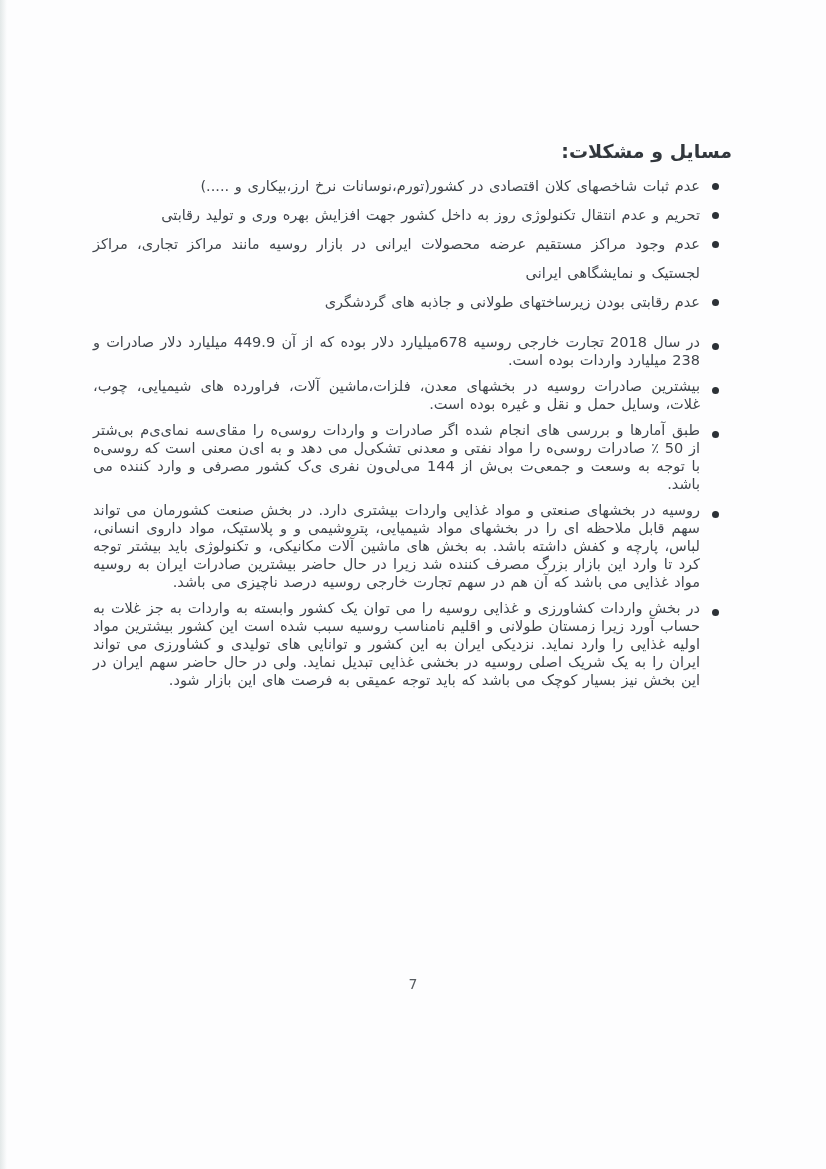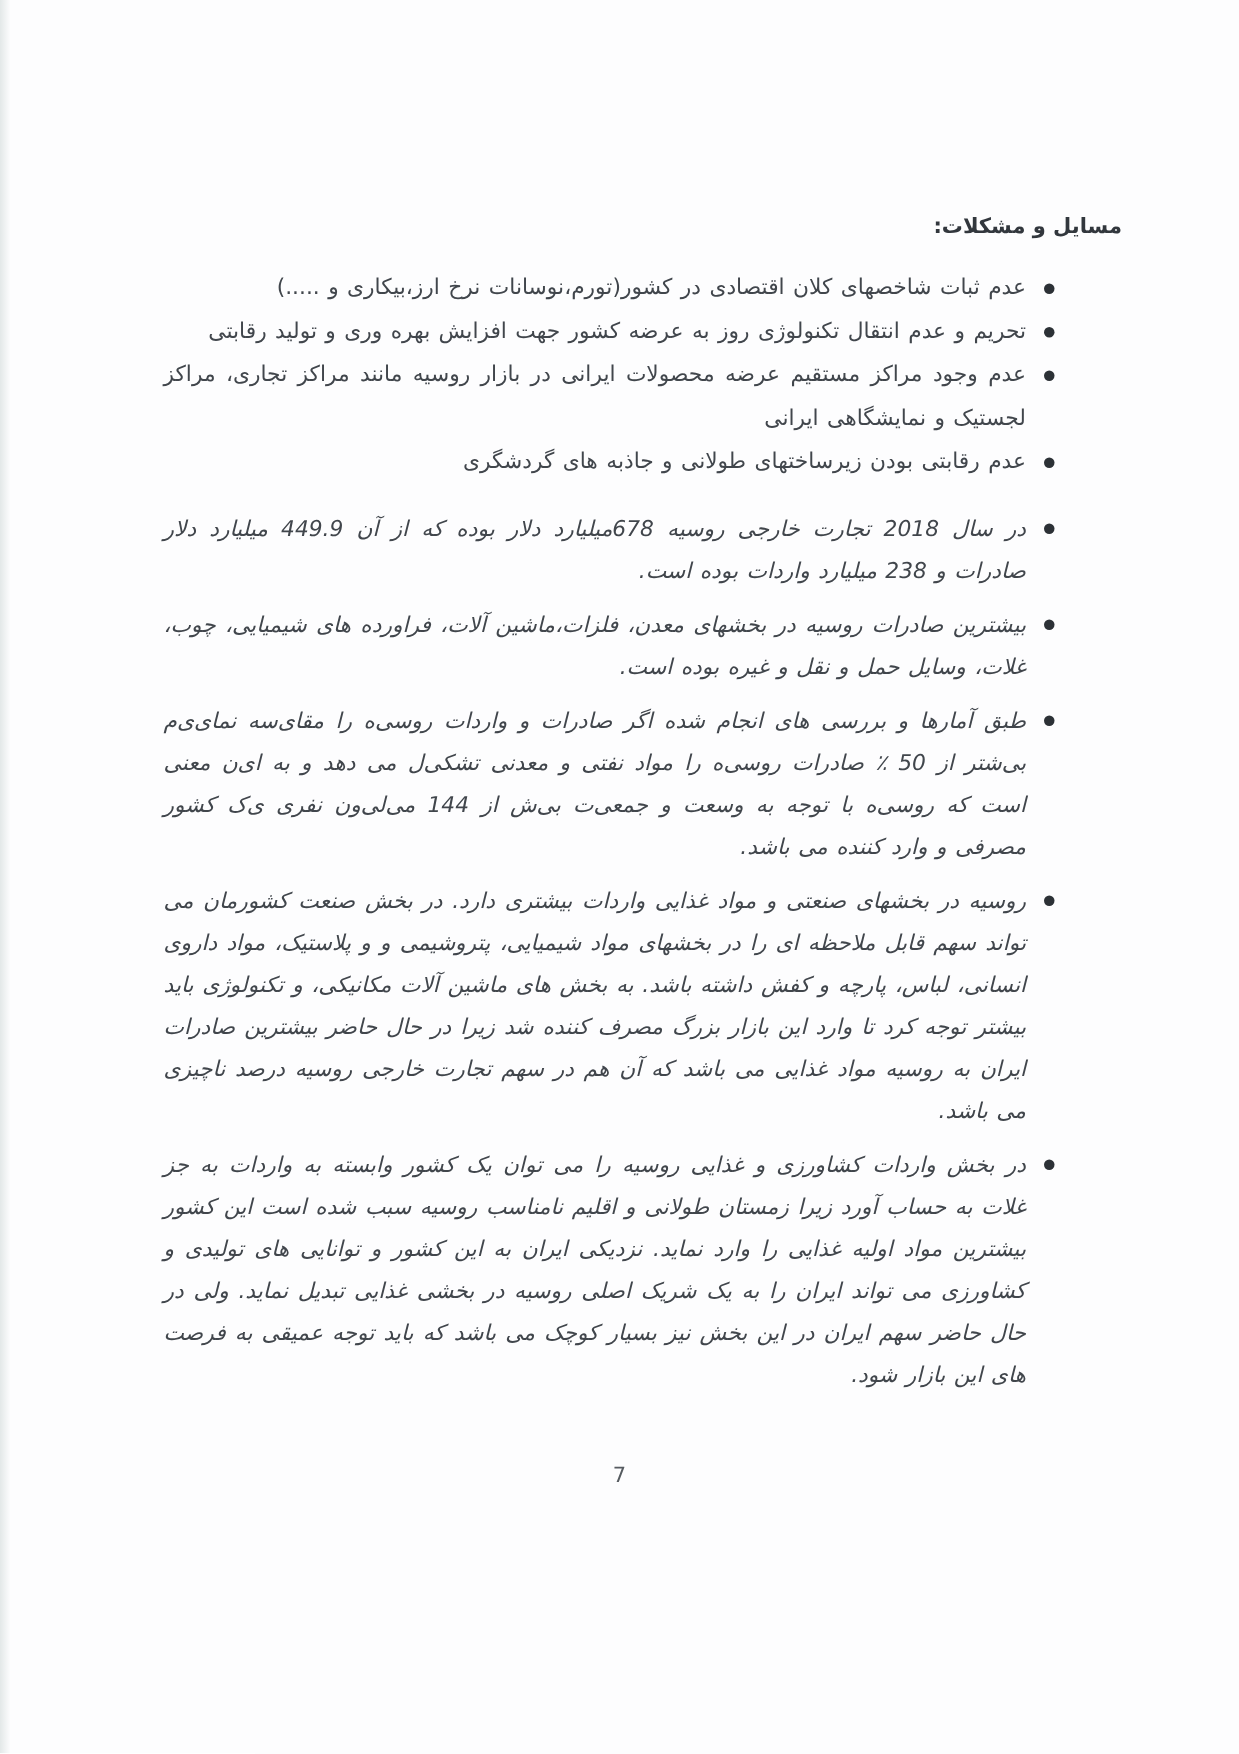--- a/index.html
+++ b/index.html
@@ -26,30 +26,30 @@
   }
   .content {
     position: absolute;
     top: 140px;
     right: 78px;
     width: 655px;
   }
   .doc-section { margin: 0; }
   .doc-section + .doc-section { margin-top: 16px; }
   .section-heading {
-    font-size: 14px;
+    font-size: 19px;
     font-weight: bold;
     color: #32373d;
-    margin: 0 0 10px 0;
+    margin: 0 16px 10px 0;
     line-height: 22px;
     text-align: right;
   }
   .bullet-list {
     list-style: none;
-    margin: 16px;
+    margin: 0;
     padding: 0;
   }
   .bullet-item {
     position: relative;
     padding-right: 48px;
     font-size: 14.5px;
     color: #41464c;
     text-align: justify;
     text-align-last: right;
     word-spacing: 1px;
@@ -58,21 +58,21 @@
     content: "";
     position: absolute;
     right: 29px;
     top: 11px;
     width: 7px;
     height: 7px;
     border-radius: 50%;
     background: #2c3136;
   }
   .section-0 .bullet-item { line-height: 29px; margin-bottom: 0; }
-  .section-1 .bullet-item { line-height: 28px; margin-bottom: 8px; font-style: italic; }
+  .section-1 .bullet-item { line-height: 18px; margin-bottom: 8px; }
   .section-1 .bullet-item::before { top: 10px; }
   .page-number {
     position: absolute;
     top: 976px;
     left: 0;
     width: 100%;
     text-align: center;
     font-size: 14px;
     color: #565b60;
     direction: ltr;
@@ -83,21 +83,21 @@
 
 <div class="page">
   <div class="scan-edge"></div>
 
   <div class="content">
     <div>
         <section class="doc-section section-0">
           <h2 class="section-heading">مسایل و مشکلات:</h2>
           <ul class="bullet-list">
             <li class="bullet-item">عدم ثبات شاخصهای کلان اقتصادی در کشور(تورم،نوسانات نرخ ارز،بیکاری و .....)</li>
-            <li class="bullet-item">تحریم و عدم انتقال تکنولوژی روز به عرضه کشور جهت افزایش بهره وری و تولید رقابتی</li>
+            <li class="bullet-item">تحریم و عدم انتقال تکنولوژی روز به داخل کشور جهت افزایش بهره وری و تولید رقابتی</li>
             <li class="bullet-item">عدم وجود مراکز مستقیم عرضه محصولات ایرانی در بازار روسیه مانند مراکز تجاری، مراکز لجستیک و نمایشگاهی ایرانی</li>
             <li class="bullet-item">عدم رقابتی بودن زیرساختهای طولانی و جاذبه های گردشگری</li>
           </ul>
         </section>
         <section class="doc-section section-1">
           <ul class="bullet-list">
             <li class="bullet-item">در سال 2018 تجارت خارجی روسیه 678میلیارد دلار بوده  که از آن 449.9 میلیارد دلار صادرات و 238 میلیارد واردات بوده است.</li>
             <li class="bullet-item">بیشترین صادرات روسیه در بخشهای معدن، فلزات،ماشین  آلات، فراورده های شیمیایی، چوب، غلات، وسایل حمل و نقل و غیره بوده است.</li>
             <li class="bullet-item">طبق آمارها و بررسی های انجام شده اگر صادرات و واردات روسی‌ه را مقای‌سه نمای‌ی‌م بی‌شتر از 50 ٪ صادرات روسی‌ه را مواد نفتی و معدنی تشکی‌ل می دهد و به ای‌ن معنی است که روسی‌ه با توجه به وسعت و جمعی‌ت بی‌ش از 144 می‌لی‌ون نفری ی‌ک کشور مصرفی و وارد کننده می باشد.</li>
             <li class="bullet-item">روسیه در بخشهای صنعتی و مواد غذایی واردات بیشتری دارد. در بخش صنعت کشورمان می تواند سهم قابل ملاحظه ای را در بخشهای مواد شیمیایی، پتروشیمی و و پلاستیک، مواد داروی انسانی، لباس، پارچه و کفش داشته باشد. به بخش های ماشین آلات  مکانیکی، و تکنولوژی باید بیشتر توجه کرد تا وارد این بازار بزرگ مصرف کننده شد زیرا در حال حاضر بیشترین صادرات ایران به روسیه مواد غذایی می باشد که آن هم در سهم تجارت خارجی روسیه درصد ناچیزی می باشد.</li>

